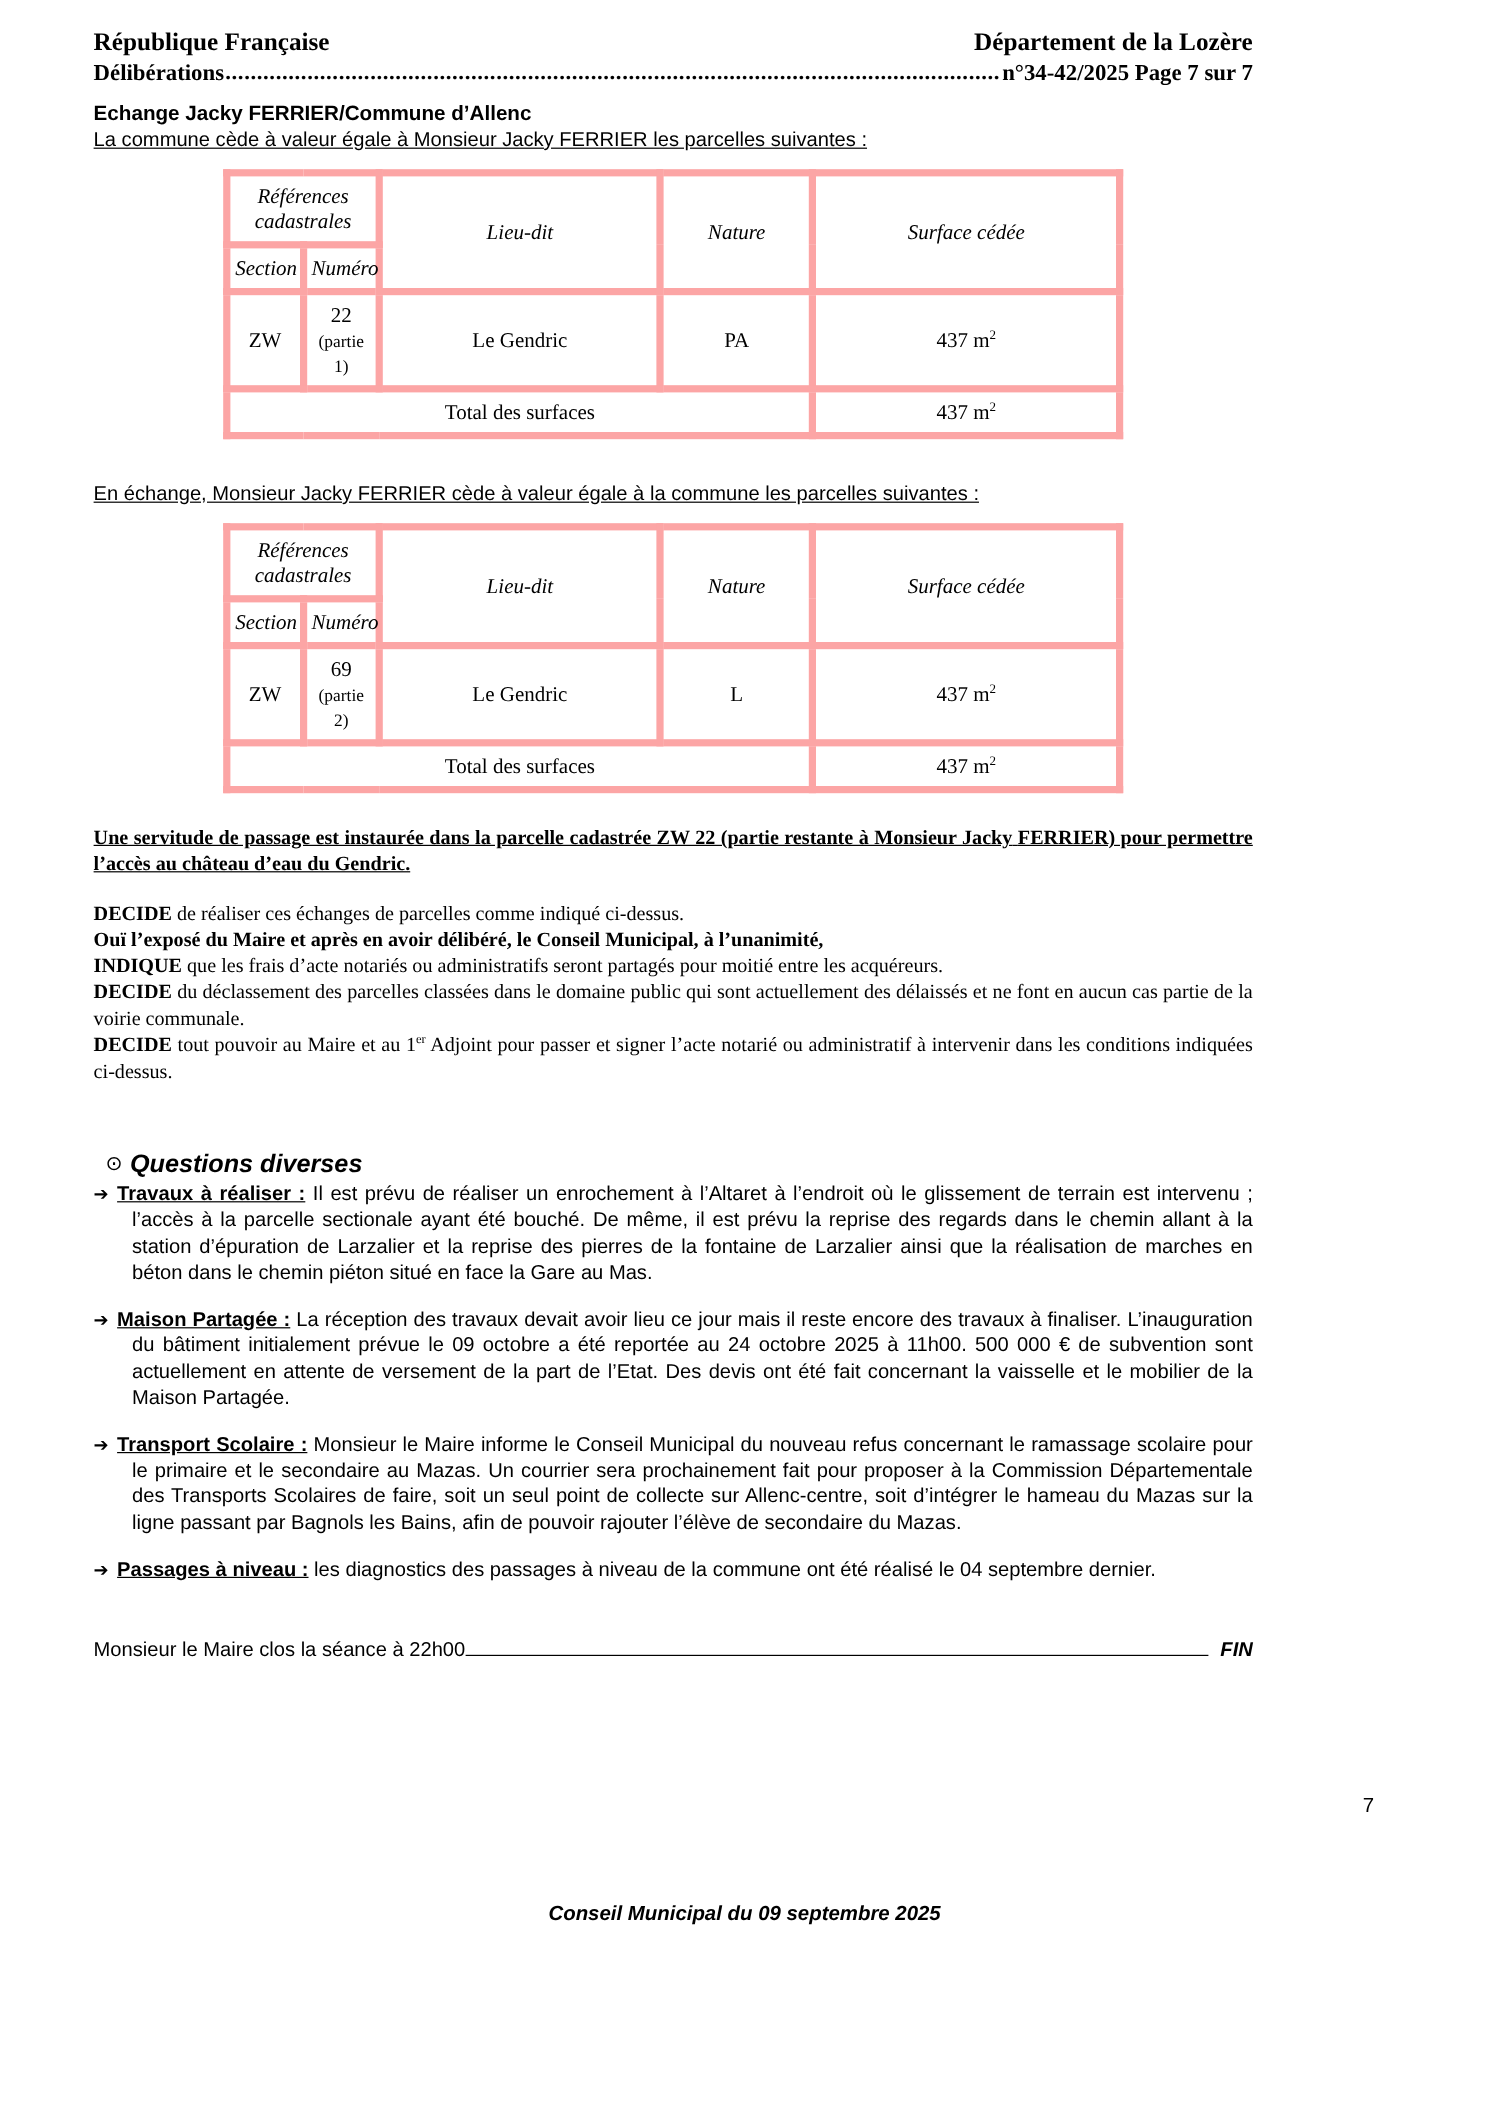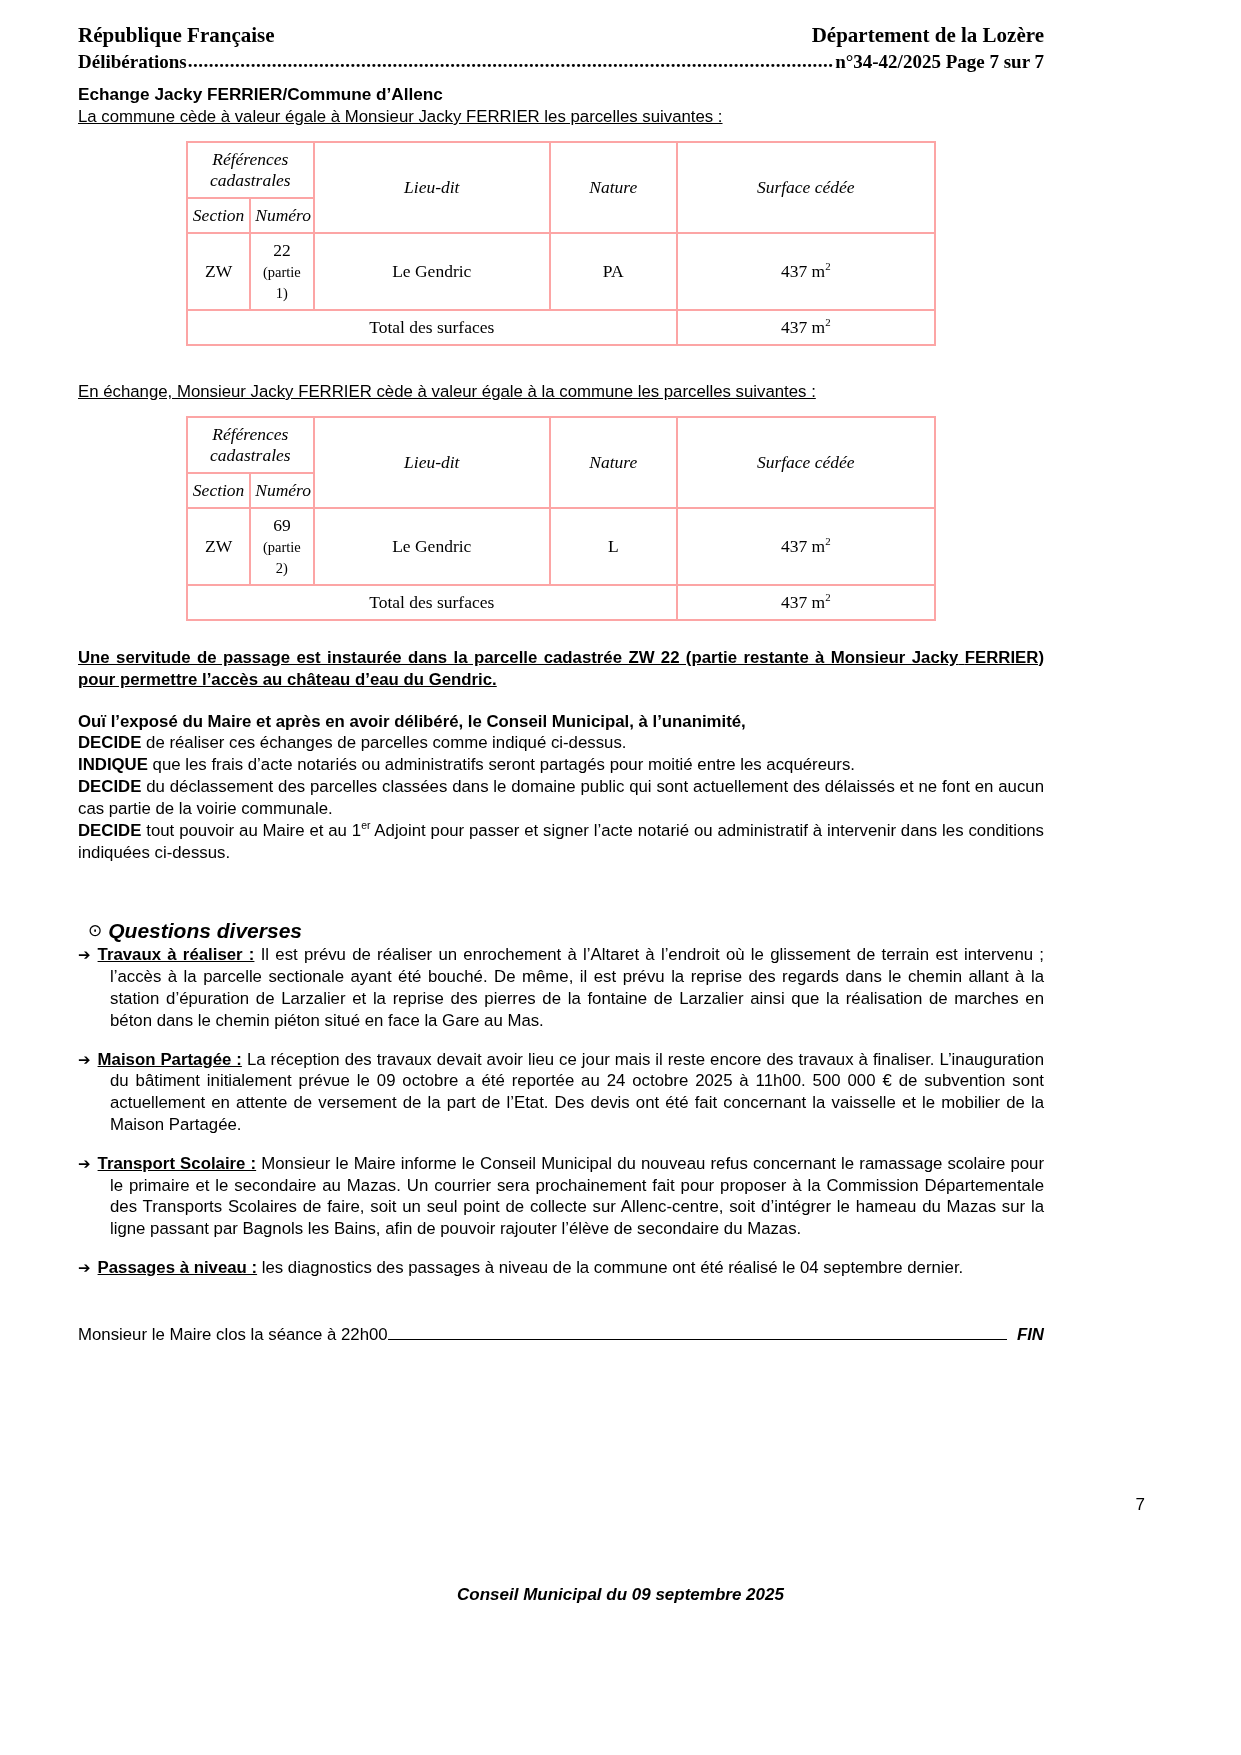--- a/index.html
+++ b/index.html
@@ -60,20 +60,21 @@
   }
   .hdr-right-2 {
     white-space: nowrap;
   }
 
   
   .t {
     font-size: 16.8px;
     line-height: 1.30;
     text-align: justify;
+    font-family: Liberation Serif, serif;
   }
   .b { font-weight: bold; }
   .bu { font-weight: bold; text-decoration: underline; margin-top: 24px; }
 
   .sec-title {
     font-weight: bold;
     font-size: 17.2px;
     margin-top: 10px;
   }
   .lead {
@@ -88,21 +89,21 @@
     justify-content: center;
     margin-top: 14px;
   }
   table.cad {
     border-collapse: collapse;
     font-family: "Liberation Serif", serif;
     width: 750px;
     table-layout: fixed;
   }
   table.cad td, table.cad th {
-    border: 2px solid #fca5a5;
+    border: 6px solid #fca5a5;
     text-align: center;
     vertical-align: middle;
     font-size: 17.5px;
     padding: 6px 4px;
   }
   table.cad th {
     font-style: italic;
     font-weight: normal;
   }
   .c-section { width: 105px; }
@@ -271,22 +272,22 @@
             <td><span>437 m</span><sup>2</sup></td>
           </tr>
         </tbody>
       </table>
     </div>
 
     <div class="gap-26"></div>
     <p class="para t bu"><span>Une servitude de passage est instaurée dans la parcelle cadastrée ZW 22 (partie restante à Monsieur Jacky</span> <span>FERRIER) pour permettre l’accès au château d’eau du Gendric.</span></p>
 
     <div class="gap-20"></div>
+    <p class="para t"><span class="b">DECIDE</span><span> de réaliser ces échanges de parcelles comme indiqué ci-dessus.</span></p>
     <p class="para t b">Ouï l’exposé du Maire et après en avoir délibéré, le Conseil Municipal, à l’unanimité,</p>
-    <p class="para t"><span class="b">DECIDE</span><span> de réaliser ces échanges de parcelles comme indiqué ci-dessus.</span></p>
     <p class="para t"><span class="b">INDIQUE</span><span> que les frais d’acte notariés ou administratifs seront partagés pour moitié entre les acquéreurs.</span></p>
     <p class="para t"><span class="b">DECIDE</span><span> du déclassement des parcelles classées dans le domaine public qui sont actuellement des délaissés et ne font en aucun cas partie de la voirie communale.</span></p>
     <p class="para t"><span class="b">DECIDE</span><span> tout pouvoir au Maire et au 1</span><sup>er</sup><span> Adjoint pour passer et signer l’acte notarié ou administratif à intervenir dans les conditions indiquées ci-dessus.</span></p>
 
     <div class="qd-head"><span class="qd-bullet-icon">⊙</span><span>Questions diverses</span></div>
 
     <p class="qd-item"><span class="arrow">➔</span><span class="bu">Travaux à réaliser :</span><span> Il est prévu de réaliser un enrochement à l’Altaret à l’endroit où le glissement de terrain est intervenu ; l’accès à la parcelle sectionale ayant été bouché. De même, il est prévu la reprise des regards dans le chemin allant à la station d’épuration de Larzalier et la reprise des pierres de la fontaine de Larzalier ainsi que la réalisation de marches en béton dans le chemin piéton situé en face la Gare au Mas.</span></p>
     <p class="qd-item"><span class="arrow">➔</span><span class="bu">Maison Partagée :</span><span> La réception des travaux devait avoir lieu ce jour mais il reste encore des travaux à finaliser. L’inauguration du bâtiment initialement prévue le 09 octobre a été reportée au 24 octobre 2025 à 11h00. 500 000 € de subvention sont actuellement en attente de versement de la part de l’Etat. Des devis ont été fait concernant la vaisselle et le mobilier de la Maison Partagée.</span></p>
     <p class="qd-item"><span class="arrow">➔</span><span class="bu">Transport Scolaire :</span><span> Monsieur le Maire informe le Conseil Municipal du nouveau refus concernant le ramassage scolaire pour le primaire et le secondaire au Mazas. Un courrier sera prochainement fait pour proposer à la Commission Départementale des Transports Scolaires de faire, soit un seul point de collecte sur Allenc-centre, soit d’intégrer le hameau du Mazas sur la ligne passant par Bagnols les Bains, afin de pouvoir rajouter l’élève de secondaire du Mazas.</span></p>
     <p class="qd-item"><span class="arrow">➔</span><span class="bu">Passages à niveau :</span><span> les diagnostics des passages à niveau de la commune ont été réalisé le 04 septembre dernier.</span></p>

